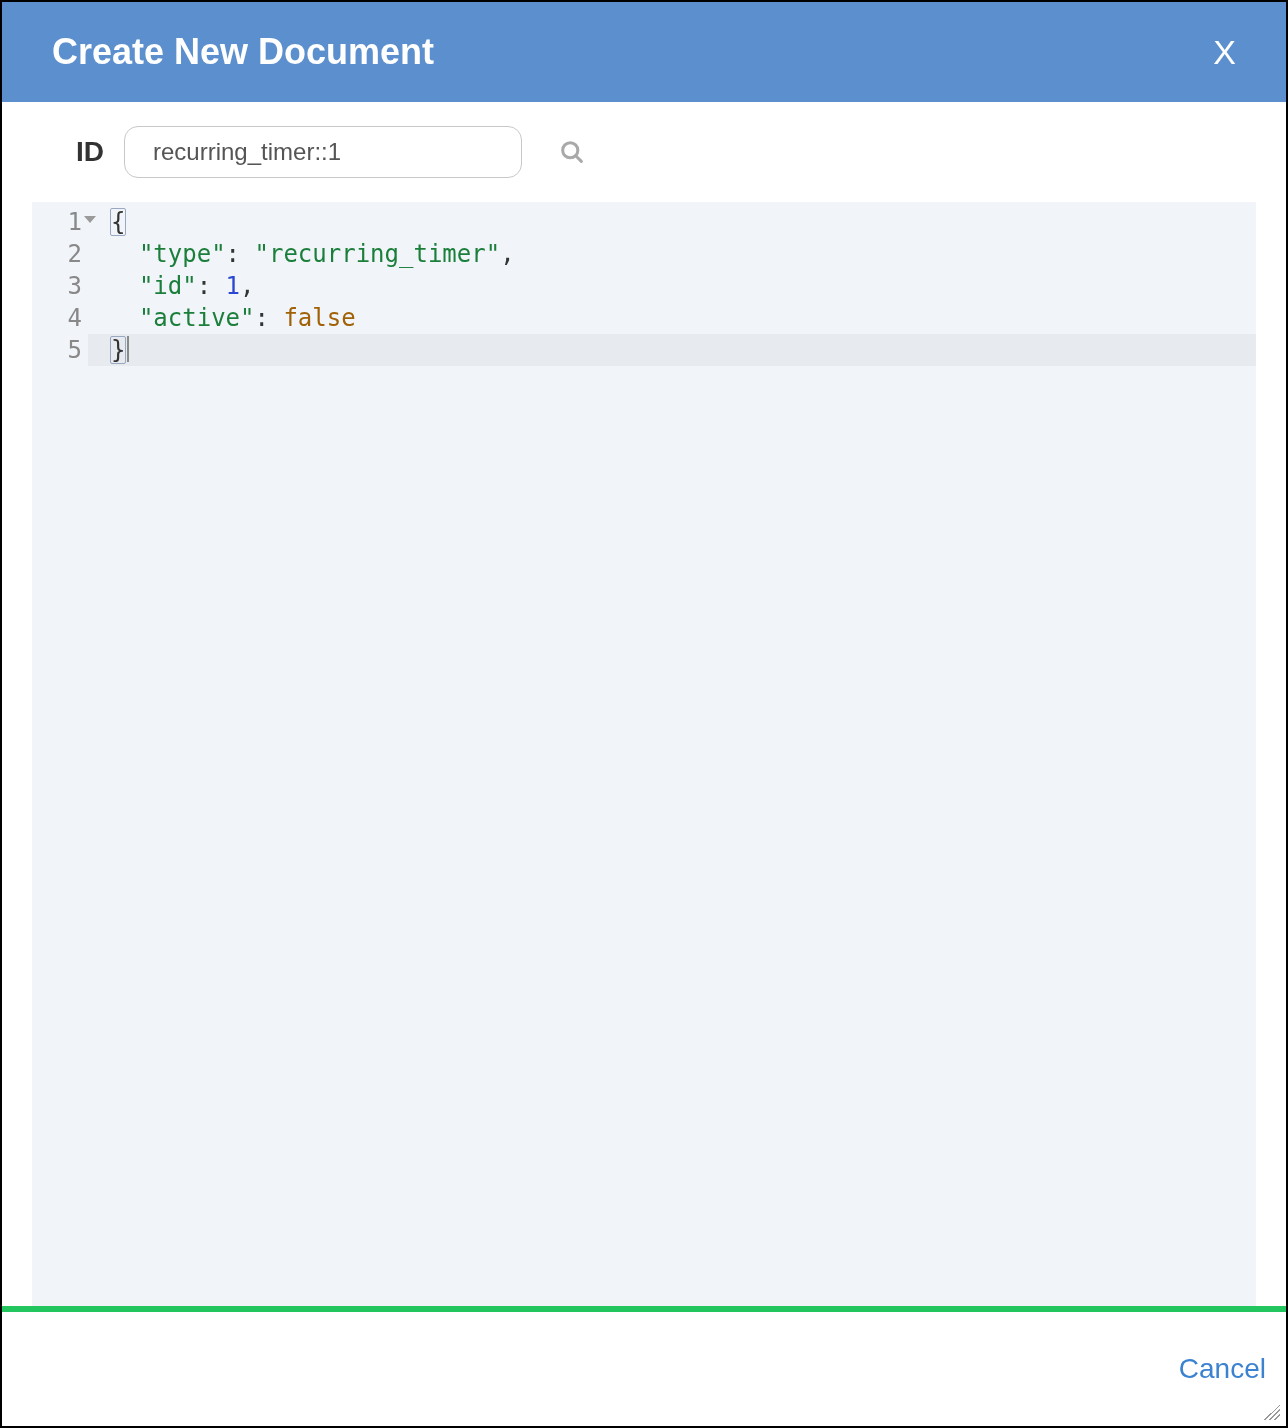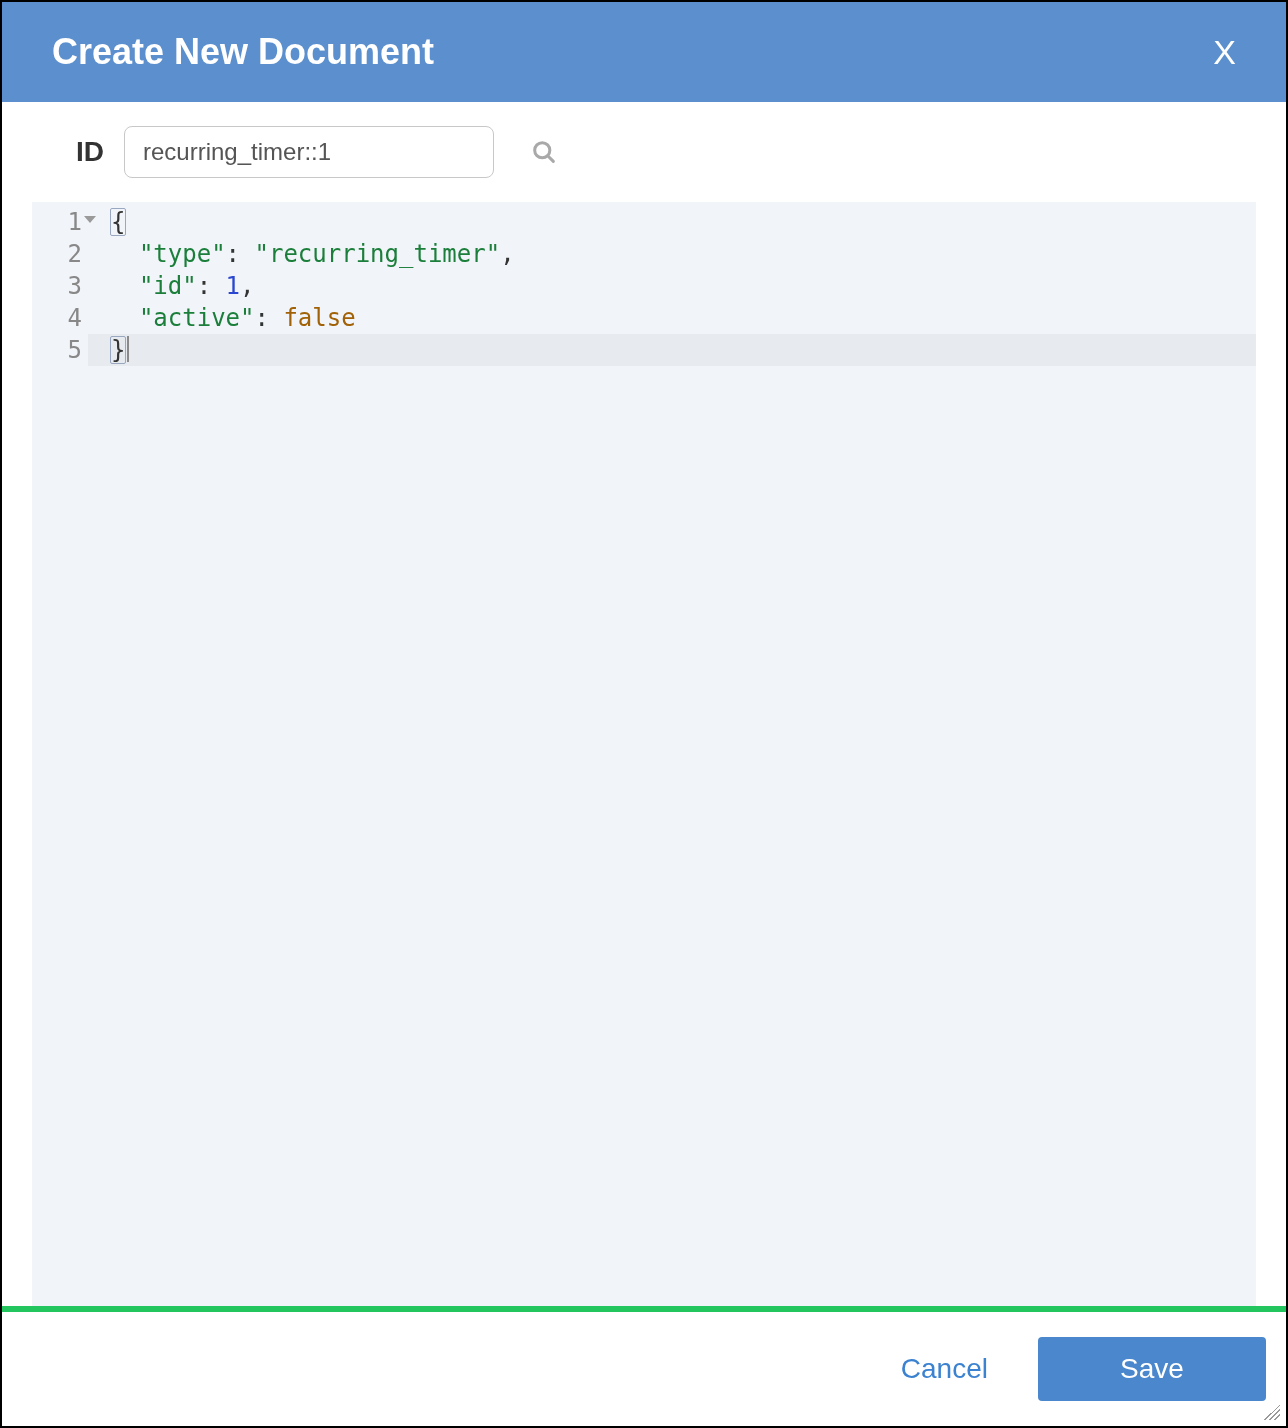--- a/index.html
+++ b/index.html
@@ -38,25 +38,25 @@
     padding: 24px 34px 24px 34px;
     gap: 20px;
     margin-left: 40px;
   }
   .id-label {
     font-size: 28px;
     font-weight: 700;
     color: #333;
   }
   .id-input {
-    width: 370px;
+    width: 398px;
     height: 52px;
     border: 1px solid #c8c8c8;
-    border-radius: 8px;
-    padding: 0 18px;
+    border-radius: 14px;
+    padding: 0 28px;
     font-size: 24px;
     color: #555;
     font-family: inherit;
   }
   .search-icon {
     color: #a9a9a9;
     margin-left: 16px;
     cursor: pointer;
     display:flex;
     align-items:center;
@@ -184,16 +184,15 @@
         <div class="ln">2</div>
         <div class="ln">3</div>
         <div class="ln">4</div>
         <div class="ln">5</div>
       </div>
     <div class="code" id="code"><div class="row"><span class="punc bracket-hl">{</span></div><div class="row"><span>  </span><span class="str">"type"</span><span class="punc">: </span><span class="str">"recurring_timer"</span><span class="punc">,</span></div><div class="row"><span>  </span><span class="str">"id"</span><span class="punc">: </span><span class="num">1</span><span class="punc">,</span></div><div class="row"><span>  </span><span class="str">"active"</span><span class="punc">: </span><span class="kw">false</span></div><div class="row active"><span class="punc bracket-hl">}</span><span class="cursor"></span></div></div>
   </div>
 
   <div class="footer">
     <span class="cancel-link">Cancel</span>
-    <button class="save-btn">Save</button>
   </div>
 
 </div>
 
 </body></html>

